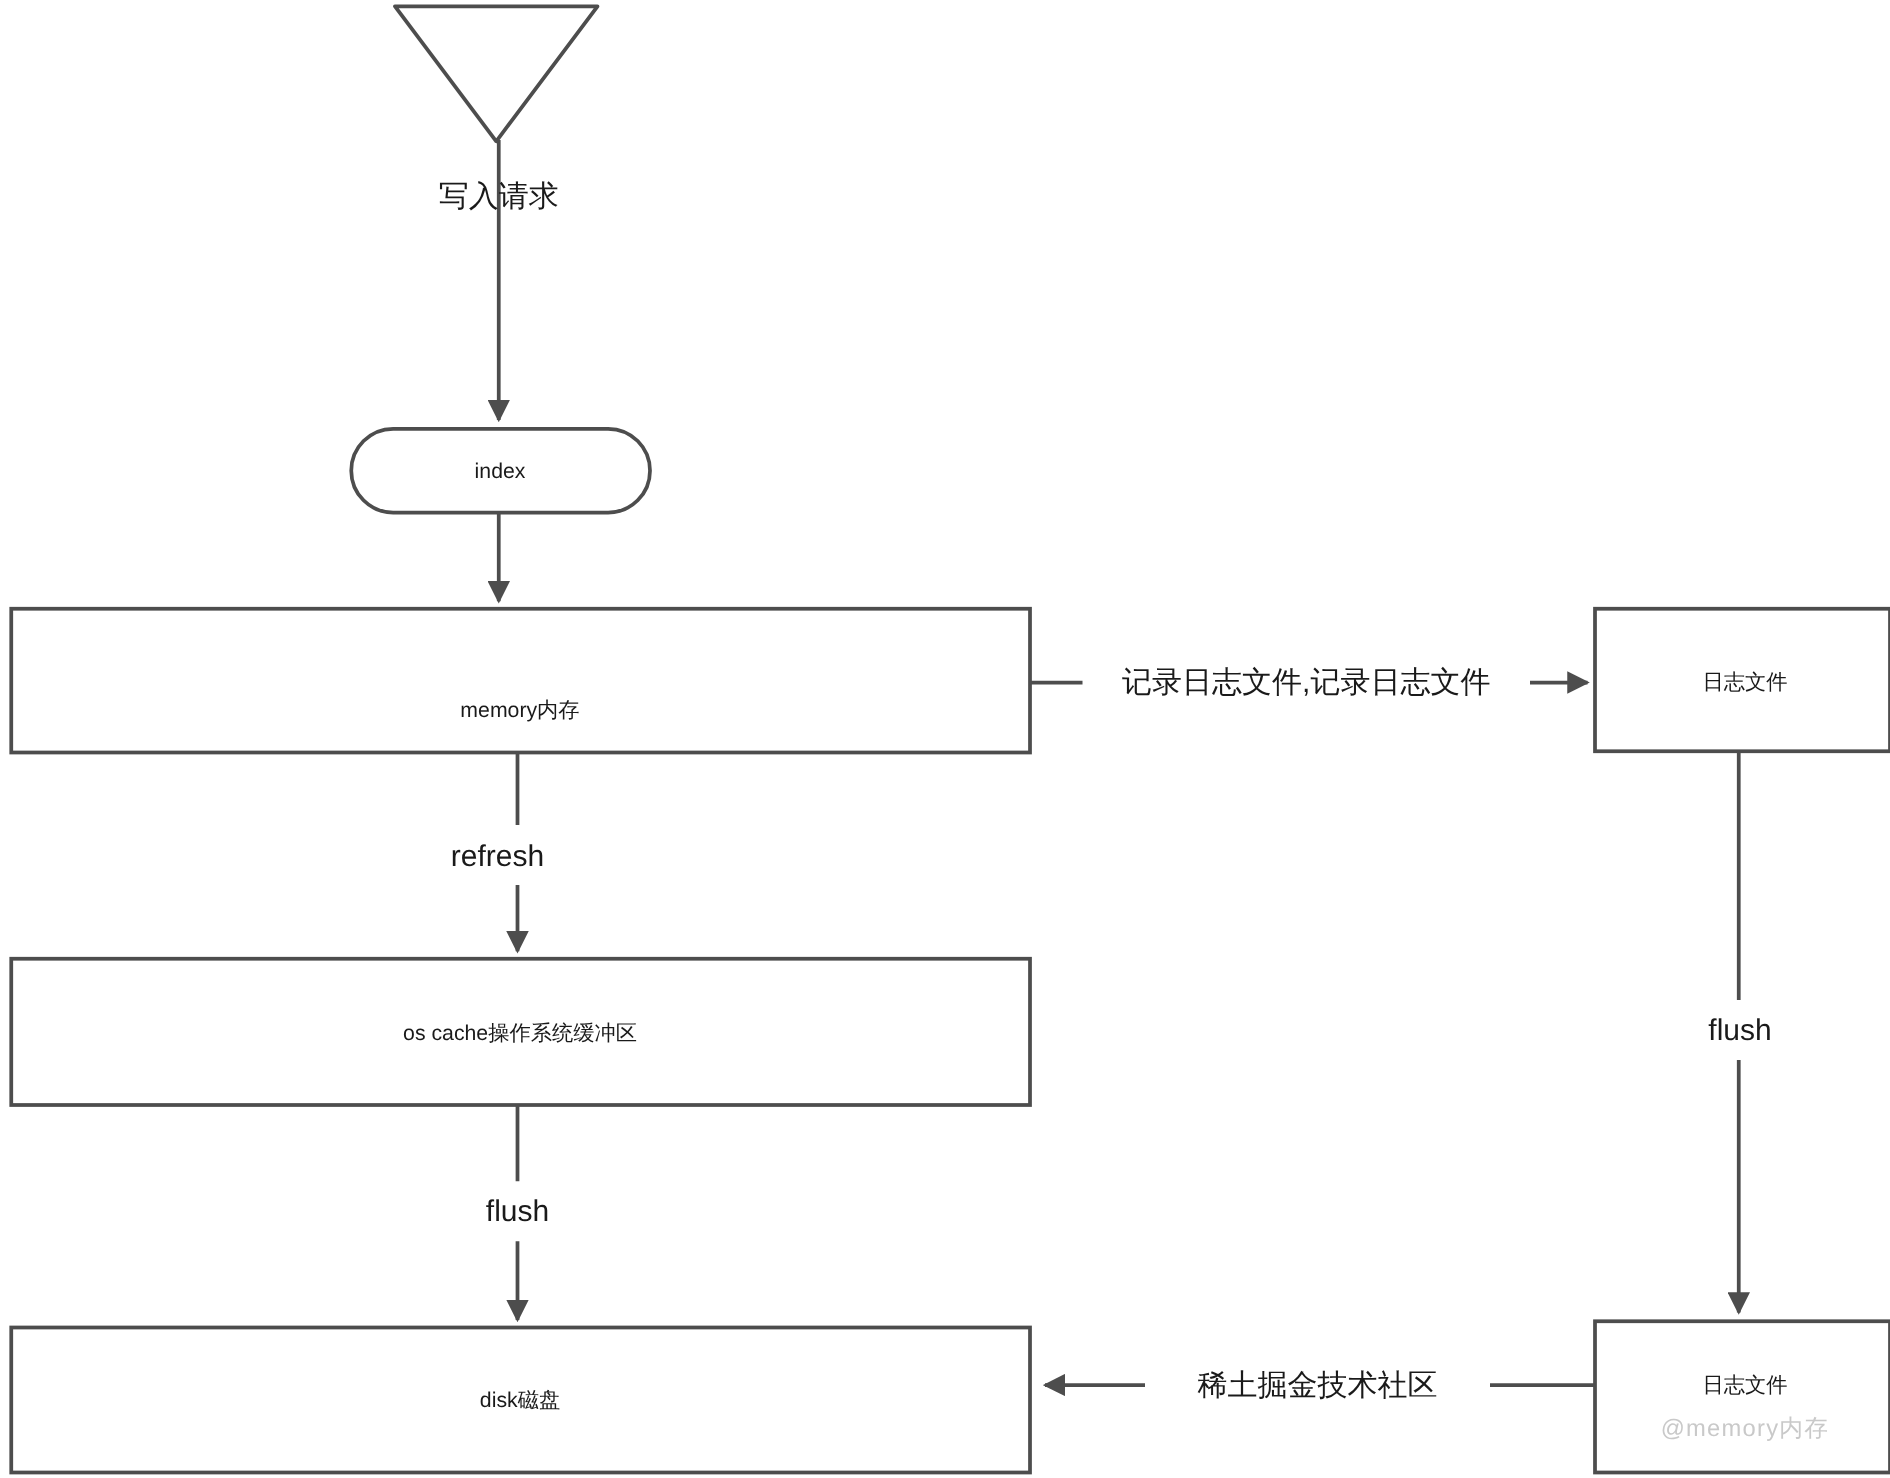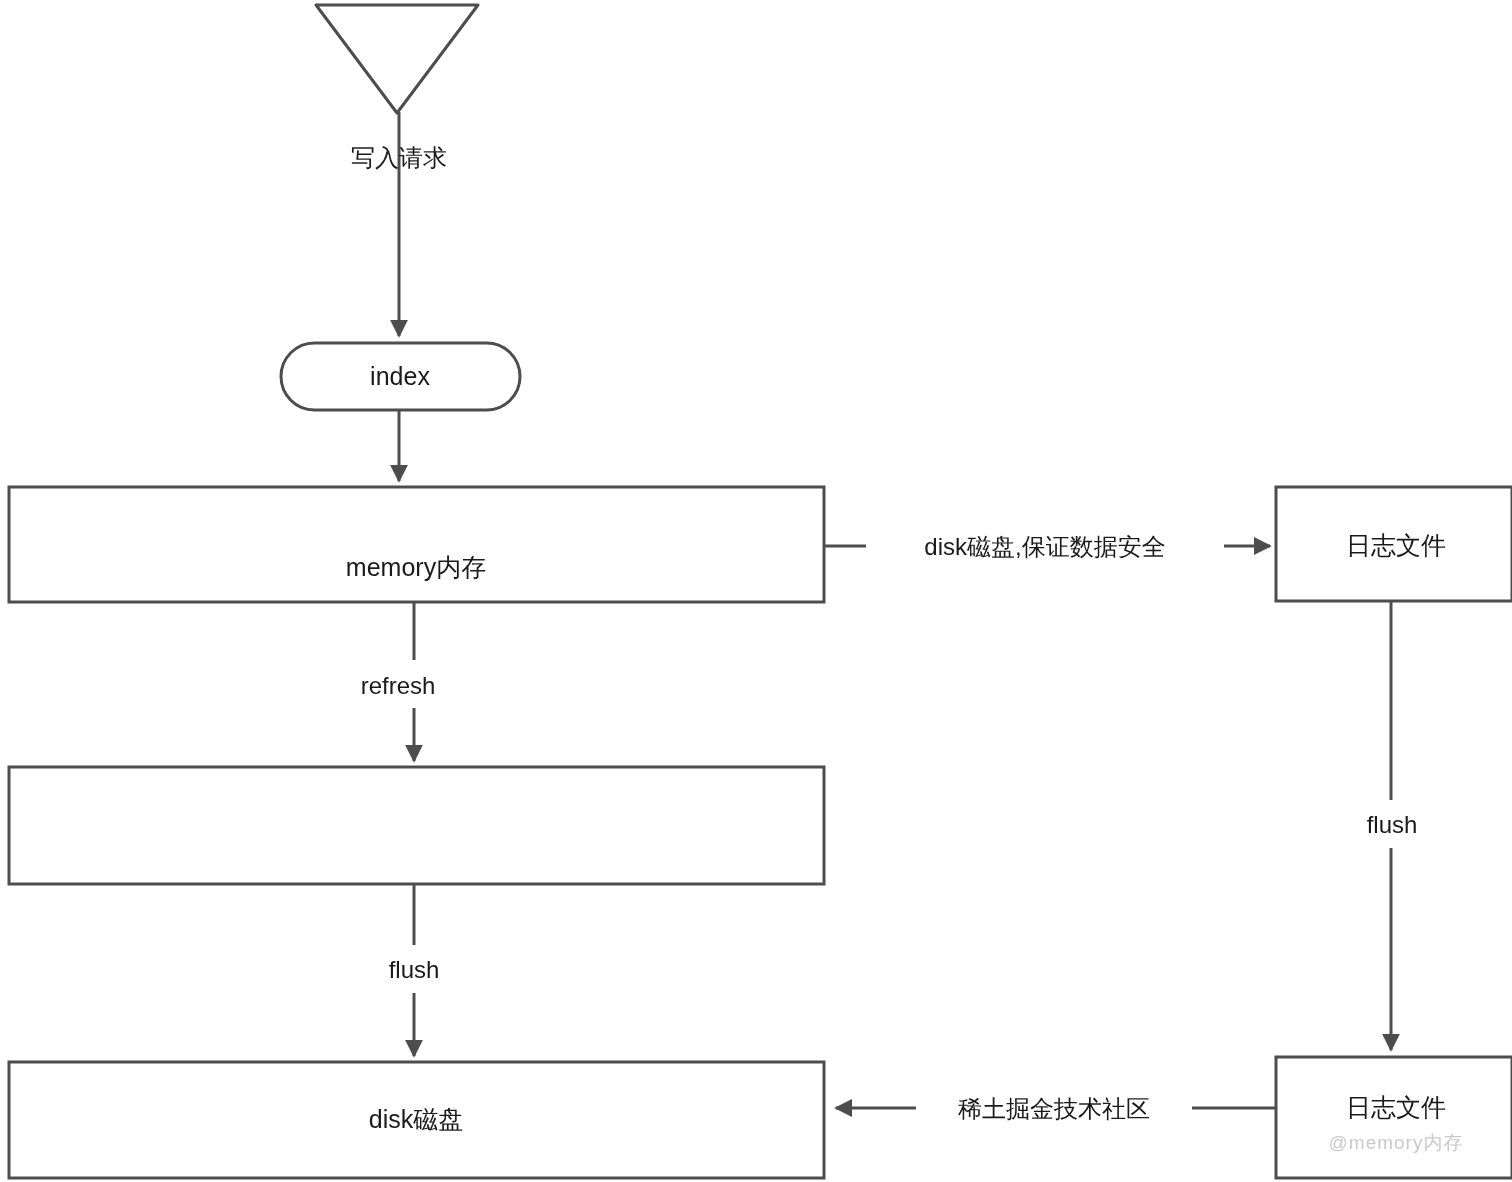--- a/index.html
+++ b/index.html
@@ -30,21 +30,21 @@
     stroke-width: 3;
   }
   .edge-line {
     stroke: #4d4d4d;
     stroke-width: 3;
     fill: none;
   }
   .node-label {
     position: absolute;
     color: #1a1a1a;
-    font-size: 25px;
+    font-size: 17px;
     line-height: 1.25;
     white-space: nowrap;
     text-align: center;
     transform: translate(-50%, -50%);
   }
   .edge-label {
     position: absolute;
     color: #1a1a1a;
     font-size: 24px;
     line-height: 1.2;
@@ -110,34 +110,35 @@
     <rect class="node-shape" x="1276" y="1057" width="236" height="121"></rect>
 
     <line class="edge-line" x1="1276" y1="1108" x2="1192" y2="1108"></line>
     <line class="edge-line" x1="916" y1="1108" x2="836" y2="1108" marker-end="url(#arrow)"></line>
   </svg>
 
   <div class="node-label" style="left:400px; top:377px;">index</div>
 
   <div class="node-label" style="left:416px; top:568px;">memory内存</div>
 
+  <div class="node-label" style="left:416px; top:827px;">os cache操作系统缓冲区</div>
 
   <div class="node-label" style="left:416px; top:1120px;">disk磁盘</div>
 
   <div class="node-label" style="left:1396px; top:546px;">日志文件</div>
 
   <div class="node-label" style="left:1396px; top:1108px;">日志文件</div>
 
   <div class="edge-label no-bg" style="left:399px; top:158px;">写入请求</div>
 
   <div class="edge-label" style="left:398px; top:686px;">refresh</div>
 
   <div class="edge-label" style="left:414px; top:970px;">flush</div>
 
-  <div class="edge-label" style="left:1045px; top:547px;">disk磁盘,保证数据安全</div>
+  <div class="edge-label" style="left:1045px; top:547px;">记录日志文件,记录日志文件</div>
 
   <div class="edge-label" style="left:1392px; top:825px;">flush</div>
 
   <div class="edge-label" style="left:1054px; top:1109px;">稀土掘金技术社区</div>
 
   <div class="watermark" style="left:1396px; top:1143px;">@memory内存</div>
 
 </div>
 
 </body></html>

